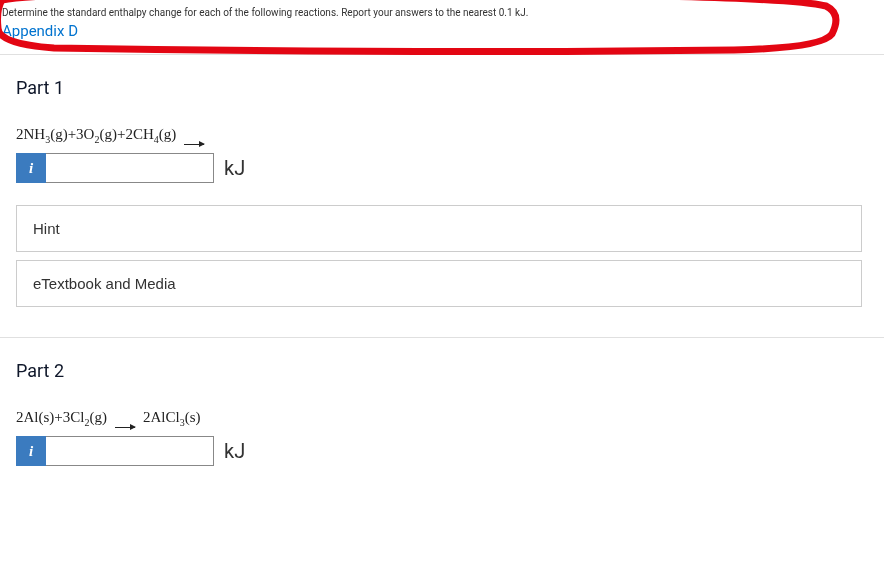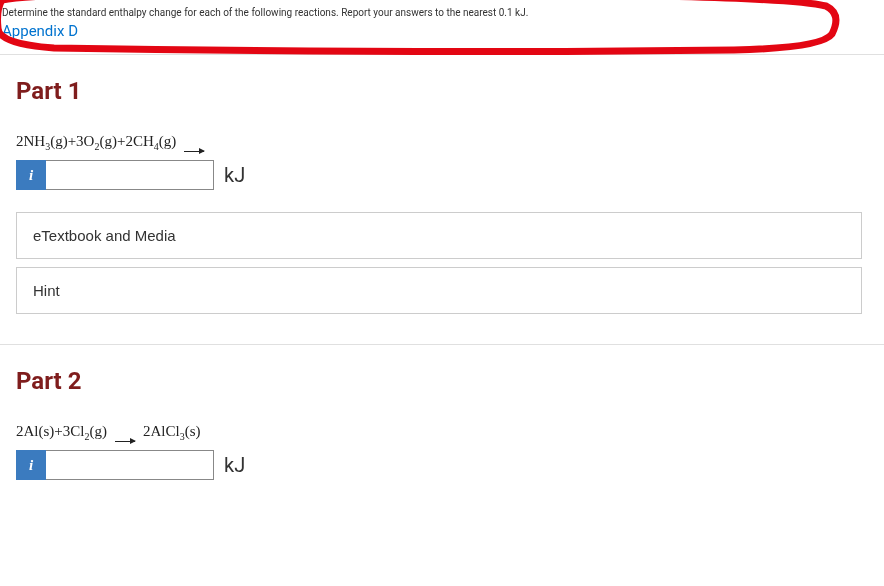--- a/index.html
+++ b/index.html
@@ -41,23 +41,23 @@
       display: inline-block;
       margin-top: 2px;
       position: relative;
       z-index: 2;
     }
     .part-section {
       border-bottom: 1px solid #e0e0e0;
       padding: 22px 0 22px 8px;
     }
     .part-title {
-      color: #7f1d1d;
-      font-size: 24px;
-      font-weight: 700;
+      color: #0f172a;
+      font-size: 18px;
+      font-weight: 400;
       margin-bottom: 28px;
       padding-left: 8px;
     }
     .equation-row {
       display: flex;
       align-items: flex-end;
       font-size: 15px;
       color: #222;
       margin-bottom: 8px;
       padding-left: 8px;
@@ -158,22 +158,22 @@
     <span class="equation-text">2NH<sub>3</sub>(g)+3O<sub>2</sub>(g)+2CH<sub>4</sub>(g)</span>
     <span class="arrow"></span>
   </div>
 
   <div class="answer-row">
     <button class="info-btn">i</button>
     <input type="text" class="answer-input" style="">
     <span class="unit-label">kJ</span>
   </div>
 
+  <button class="resource-btn">Hint</button>
   <button class="resource-btn">eTextbook and Media</button>
-  <button class="resource-btn">Hint</button>
 </div>
 
 <div class="part2">
   <div class="part-title">Part 2</div>
 
   <div class="equation-row">
     <span class="equation-text">2Al(s)+3Cl<sub>2</sub>(g)</span>
     <span class="arrow"></span>
     <span class="equation-text">2AlCl<sub>3</sub>(s)</span>
   </div>

